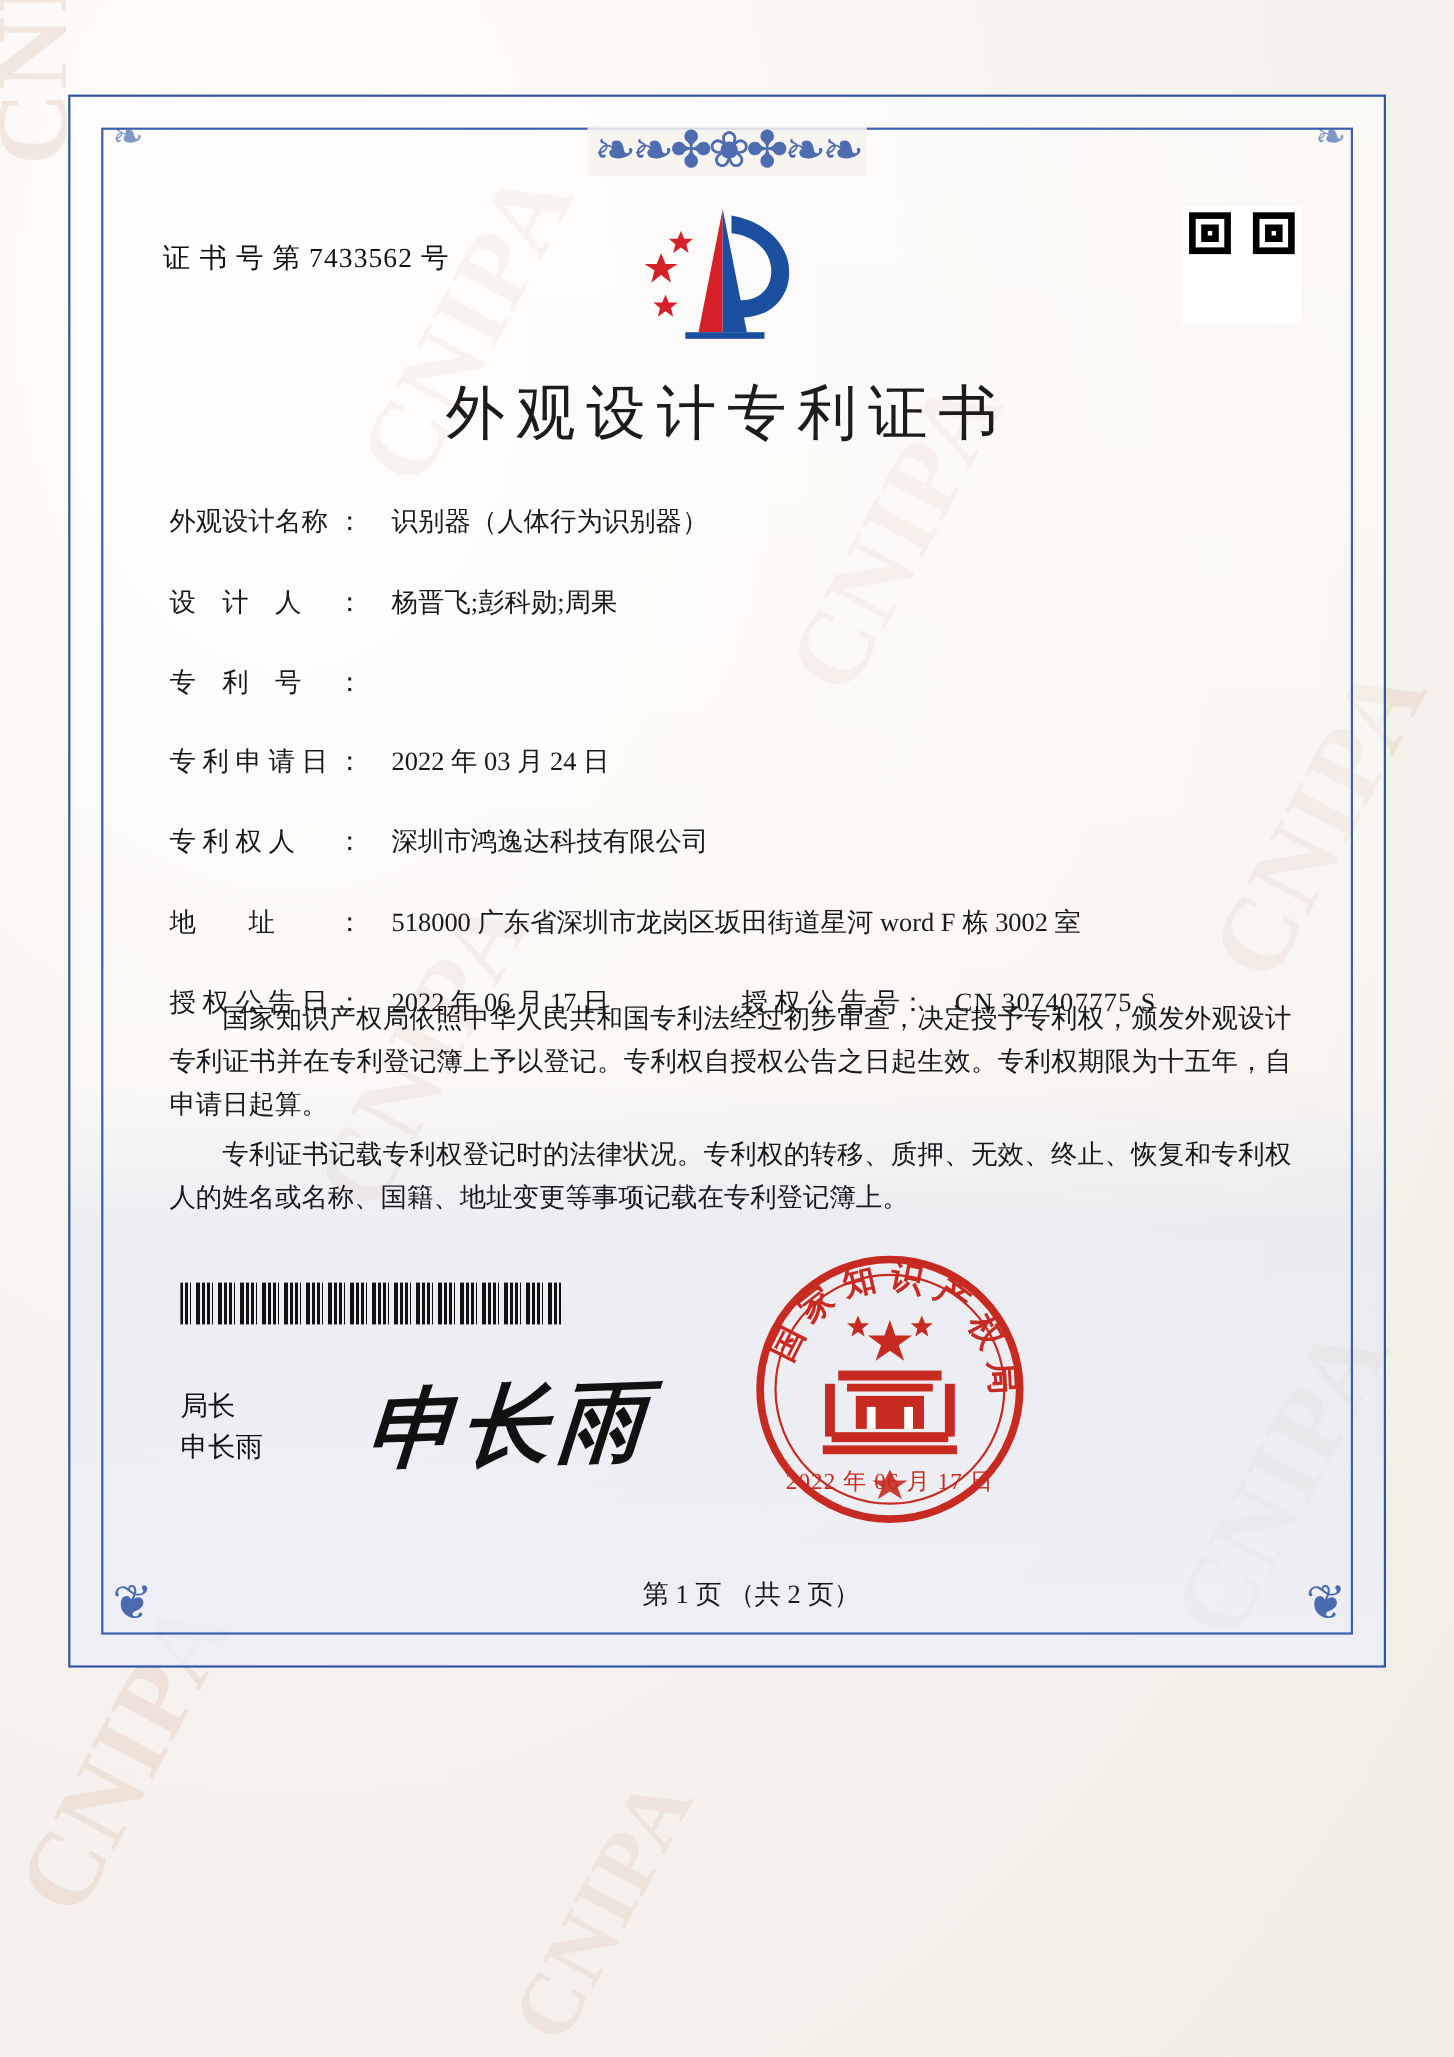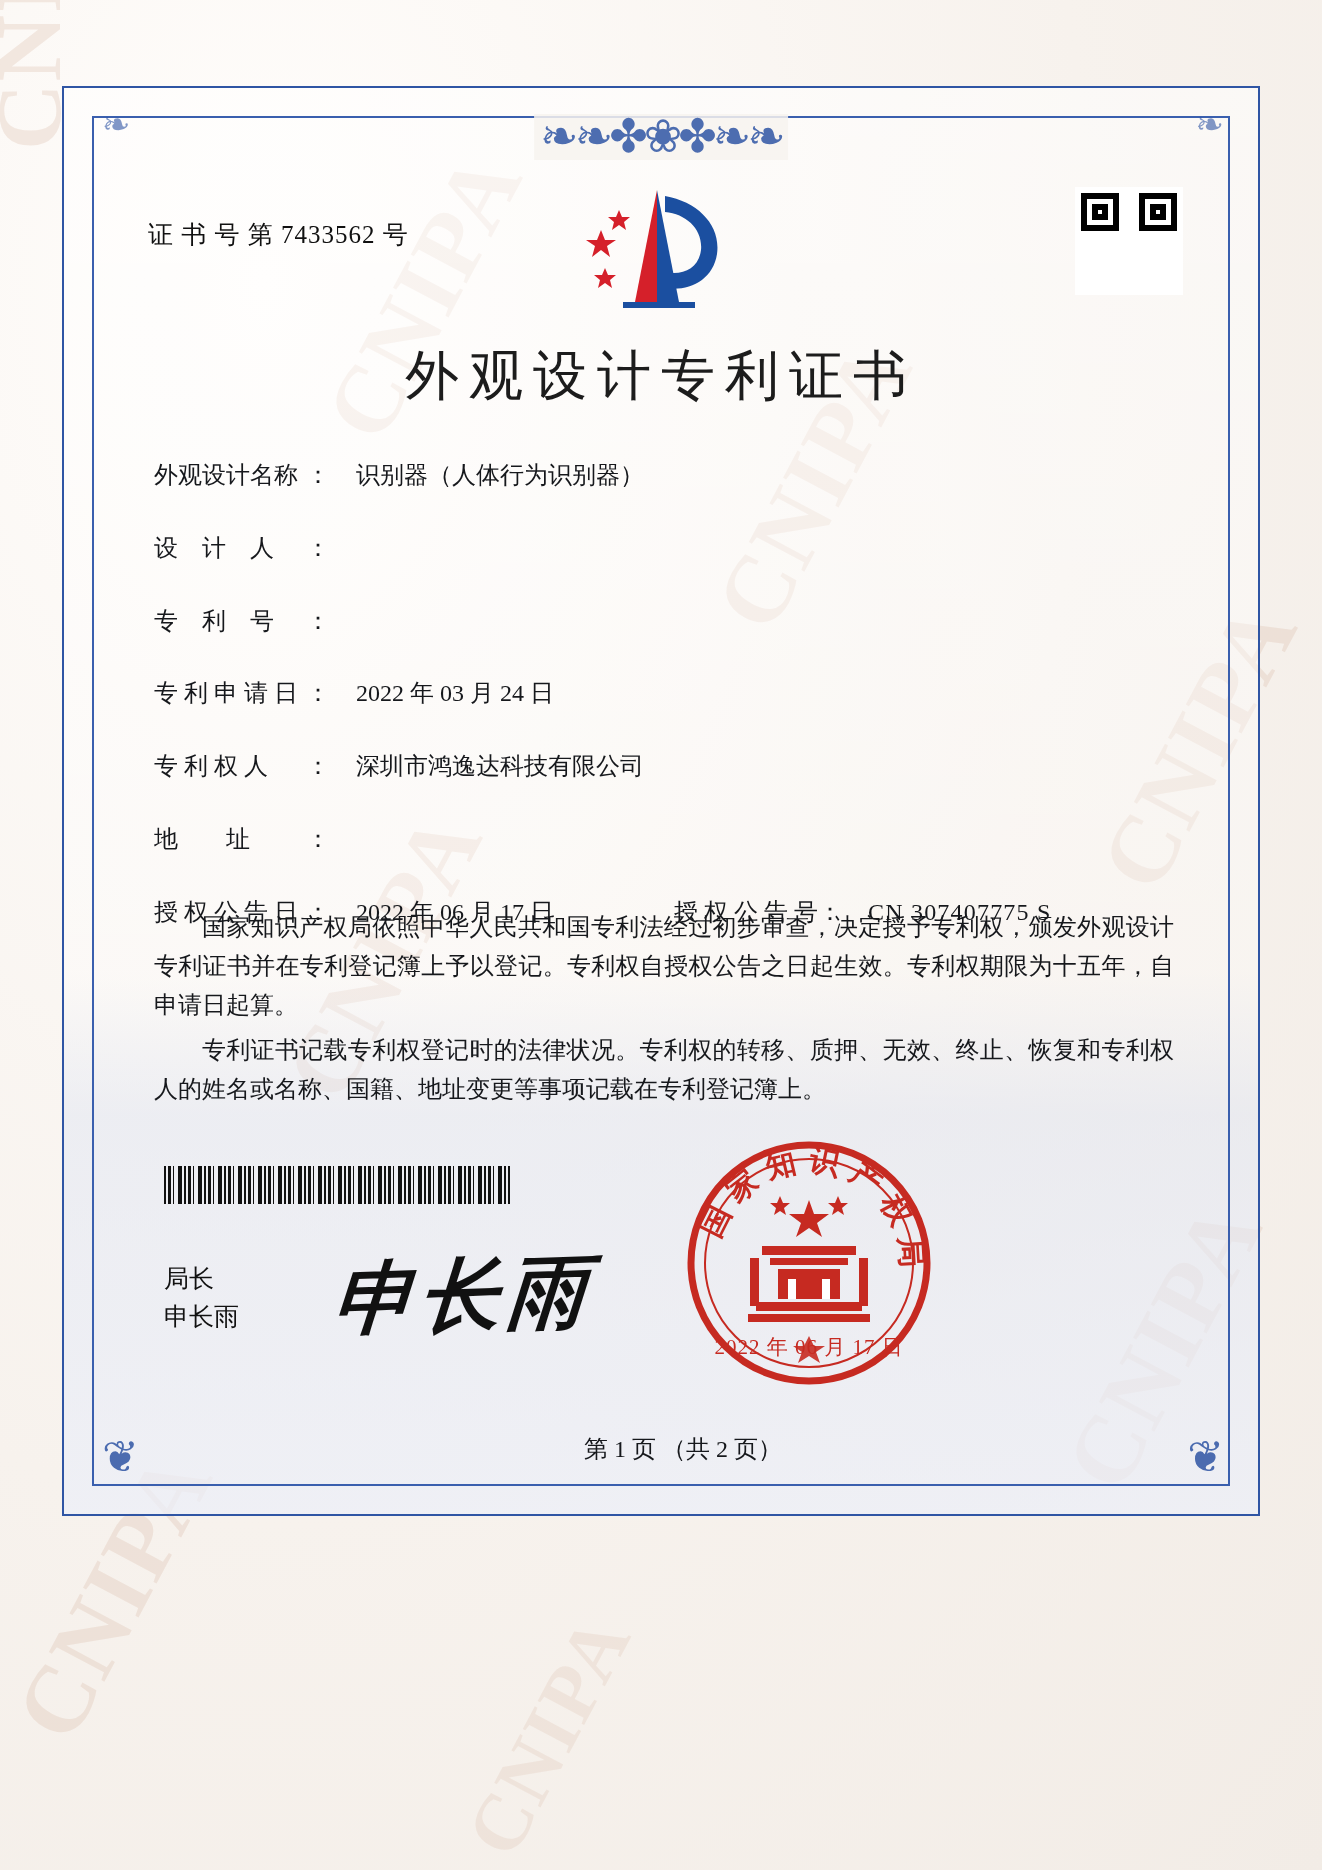--- a/index.html
+++ b/index.html
@@ -321,20 +321,21 @@
 
       <div class="field-row">
         <span class="field-label">外观设计名称</span>
         <span class="field-colon">：</span>
         <span class="field-value">识别器（人体行为识别器）</span>
       </div>
 
       <div class="field-row">
         <span class="field-label">设    计    人</span>
         <span class="field-colon">：</span>
+        <span class="field-value">杨晋飞;彭科勋;周果</span>
       </div>
 
       <div class="field-row">
         <span class="field-label">专    利    号</span>
         <span class="field-colon">：</span>
       </div>
 
       <div class="field-row">
         <span class="field-label">专 利 申 请 日</span>
         <span class="field-colon">：</span>
@@ -343,20 +344,21 @@
 
       <div class="field-row">
         <span class="field-label">专 利 权 人</span>
         <span class="field-colon">：</span>
         <span class="field-value">深圳市鸿逸达科技有限公司</span>
       </div>
 
       <div class="field-row">
         <span class="field-label">地        址</span>
         <span class="field-colon">：</span>
+        <span class="field-value">518000 广东省深圳市龙岗区坂田街道星河 word F 栋 3002 室</span>
       </div>
 
       <div class="field-row dual">
         <span class="field-label">授 权 公 告 日</span>
         <span class="field-colon">：</span>
         <span class="field-value">2022 年 06 月 17 日</span>
         <span class="second-label">授 权 公 告 号</span>
         <span class="field-colon">：</span>
         <span class="field-value mono">CN 307407775 S</span>
       </div>

